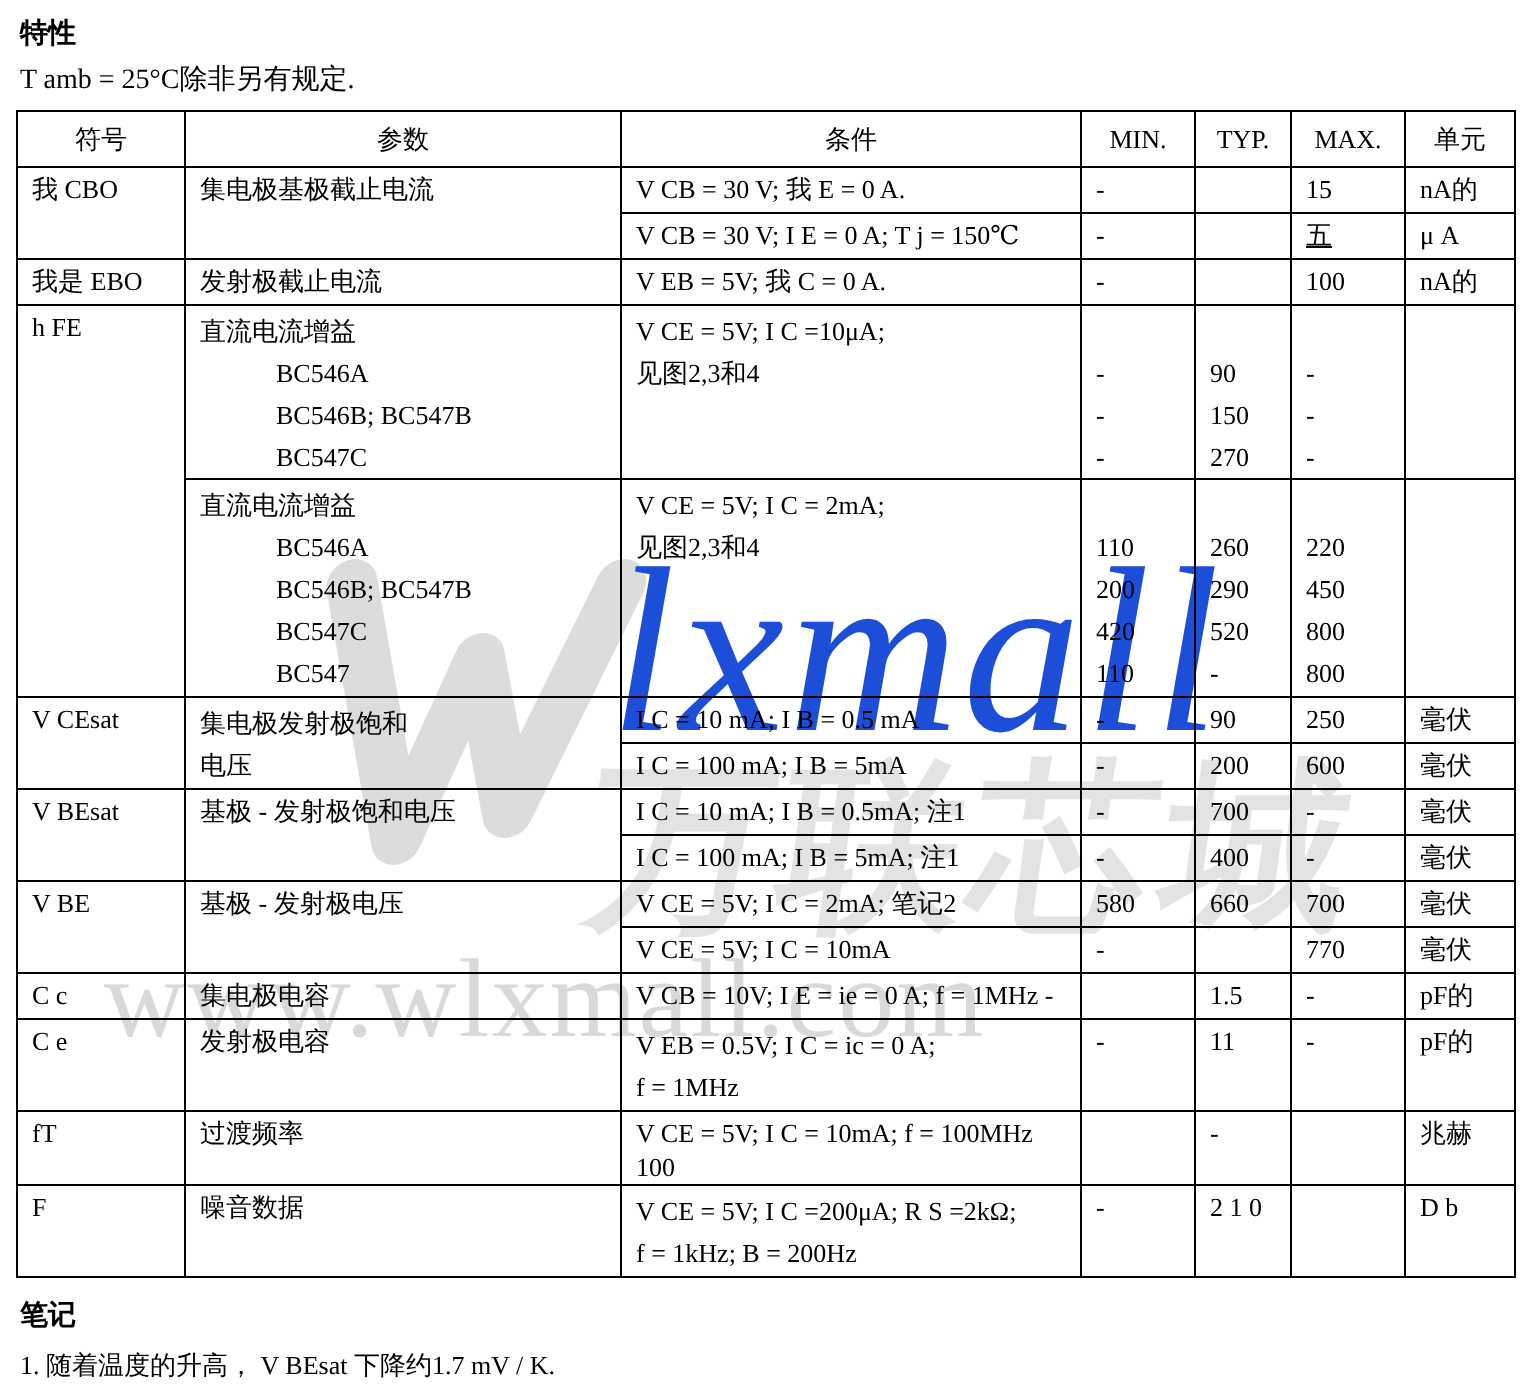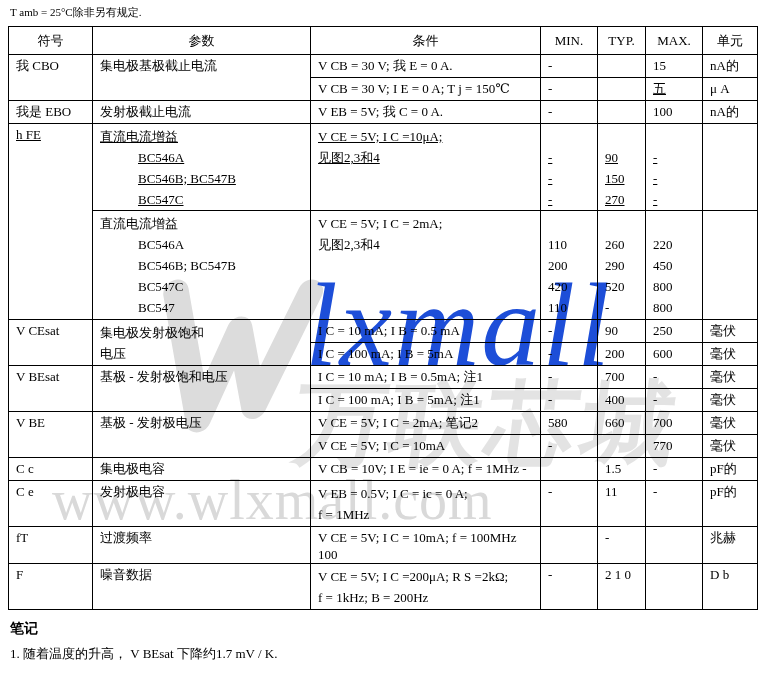--- a/index.html
+++ b/index.html
@@ -12,33 +12,33 @@
   
   .wm-layer { position:absolute; inset:0; z-index:0; }
   .wm { position:absolute; color:#dcdcdc; white-space:nowrap; }
   .wm-brand { left:305px; top:258px; font-size:118px; font-style:italic; letter-spacing:2px; color:#1d4ed8; }
   .wm-brand-cn { left:295px; top:362px; font-size:92px; font-weight:bold; letter-spacing:4px; color:#e3e3e3; transform:skewX(-8deg); }
   .wm-url { left:52px; top:468px; font-size:56px; color:#d9d9d9; letter-spacing:1px; }
   .wm-logo { left:162px; top:272px; }
   
   .content { position:relative; z-index:1; }
   .page-title { margin:8px 0 0 10px; font-size:14px; font-weight:bold; }
-  .page-subtitle { margin:5px 0 0 10px; font-size:11px; }
+  .page-subtitle { margin:5px 0 0 10px; font-size:14px; }
   table.spec {
     border-collapse:collapse; table-layout:fixed; background:transparent;
     margin:6px 0 0 8px; width:749px;
   }
   .spec th, .spec td {
     border:1px solid #000; vertical-align:top; text-align:left;
     padding:2px 3px 0 7px; overflow:hidden; font-size:13px; line-height:17px;
   }
   .spec th { font-weight:normal; text-align:center; vertical-align:middle; padding:0; height:28px; }
   tr.h23 { height:23px; }
   tr.h46 { height:46px; }
-  tr.hblk1 { height:85px;text-decoration:underline; }
+  tr.hblk1 { height:85px; }
   tr.hblk2 { height:109px; }
   .ln { height:21px; line-height:21px; white-space:nowrap; }
   .ind { padding-left:38px; }
   .und { text-decoration:underline; }
   .notes { margin:10px 0 0 10px; }
   .notes-heading { font-size:14px; font-weight:bold; }
   .note-item { margin-top:7px; font-size:13px; }
 </style>
 </head>
 <body>
@@ -48,20 +48,21 @@
     <svg width="168" height="168" viewBox="0 0 100 100">
       <path d="M10 12 L34 88 L51 34 L66 80 L90 12" fill="none" stroke="#dcdcdc" stroke-width="15" stroke-linecap="round" stroke-linejoin="round" transform="skewX(-8)"></path>
     </svg>
   </div>
   <div class="wm wm-brand">lxmall</div>
   <div class="wm wm-brand-cn">万联芯城</div>
   <div class="wm wm-url">www.wlxmall.com</div>
 </div>
 
 <div class="content">
+  <div class="page-title">特性</div>
   <div class="page-subtitle">T amb = 25°C除非另有规定.</div>
 
   <table class="spec">
     <colgroup>
       <col style="width:84px">
         <col style="width:218px">
         <col style="width:230px">
       <col style="width:57px">
         <col style="width:48px">
         <col style="width:57px">

